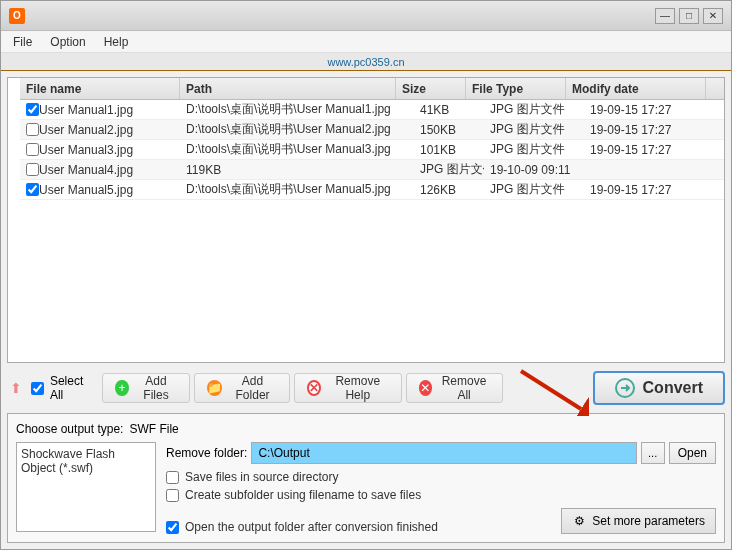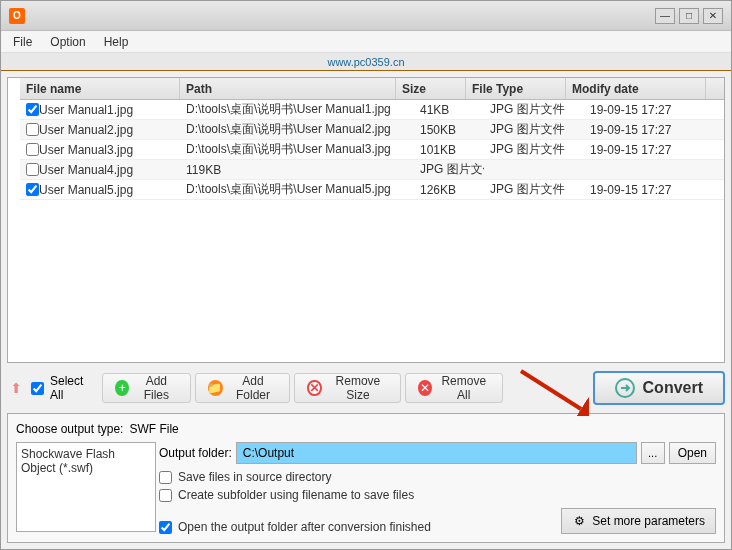--- a/index.html
+++ b/index.html
@@ -234,21 +234,21 @@
       gap: 6px;
     }
     .output-type-row {
       display: flex;
       align-items: center;
       gap: 6px;
       font-size: 12px;
     }
     .bottom-content {
       display: flex;
-      gap: 3px;
+      gap: 10px;
     }
     .format-list {
       width: 140px;
       border: 1px solid #aaa;
       background: white;
       padding: 4px;
       font-size: 12px;
       color: #333;
       height: 90px;
     }
@@ -404,20 +404,21 @@
           <div class="table-cell">19-09-15 17:27</div>
         </div>
 
         <div class="table-row">
           <div class="table-cell checkbox-cell">
             <input type="checkbox" style="">
             <span>User Manual4.jpg</span>
           </div>
           <div class="table-cell">119KB</div>
           <div class="table-cell">JPG 图片文件</div>
+          <div class="table-cell">19-10-09 09:11</div>
         </div>
 
         <div class="table-row">
           <div class="table-cell checkbox-cell">
             <input type="checkbox" checked="" style="">
             <span>User Manual5.jpg</span>
           </div>
           <div class="table-cell">D:\tools\桌面\说明书\User Manual5.jpg</div>
           <div class="table-cell">126KB</div>
           <div class="table-cell">JPG 图片文件</div>
@@ -438,21 +439,21 @@
         <span>Add Files</span>
       </button>
 
       <button class="tool-btn">
         <span class="btn-icon btn-orange">📁</span>
         <span>Add Folder</span>
       </button>
 
       <button class="tool-btn">
         <span class="btn-icon btn-red-outline">✕</span>
-        <span>Remove Size</span>
+        <span>Remove Help</span>
       </button>
 
       <button class="tool-btn">
         <span class="btn-icon btn-red-circle">✕</span>
         <span>Remove All</span>
       </button>
 
       <div class="spacer"></div>
 
       <svg width="90" height="55" style="position:relative; top:0px; right:0px;">
@@ -481,21 +482,21 @@
         <span>SWF File</span>
       </div>
 
       <div class="bottom-content">
         <div class="format-list">
           <span>Shockwave Flash Object (*.swf)</span>
         </div>
 
         <div class="right-settings">
           <div class="output-folder-row">
-            <span>Output folder:</span>
+            <span>Remove folder:</span>
             <input type="text" class="folder-input" value="C:\Output" style="">
             <button class="folder-browse-btn">...</button>
             <button class="open-btn">Open</button>
           </div>
 
           <div class="checkboxes-area">
             <div class="checkbox-row">
               <input type="checkbox" style="">
               <span>Save files in source directory</span>
             </div>

